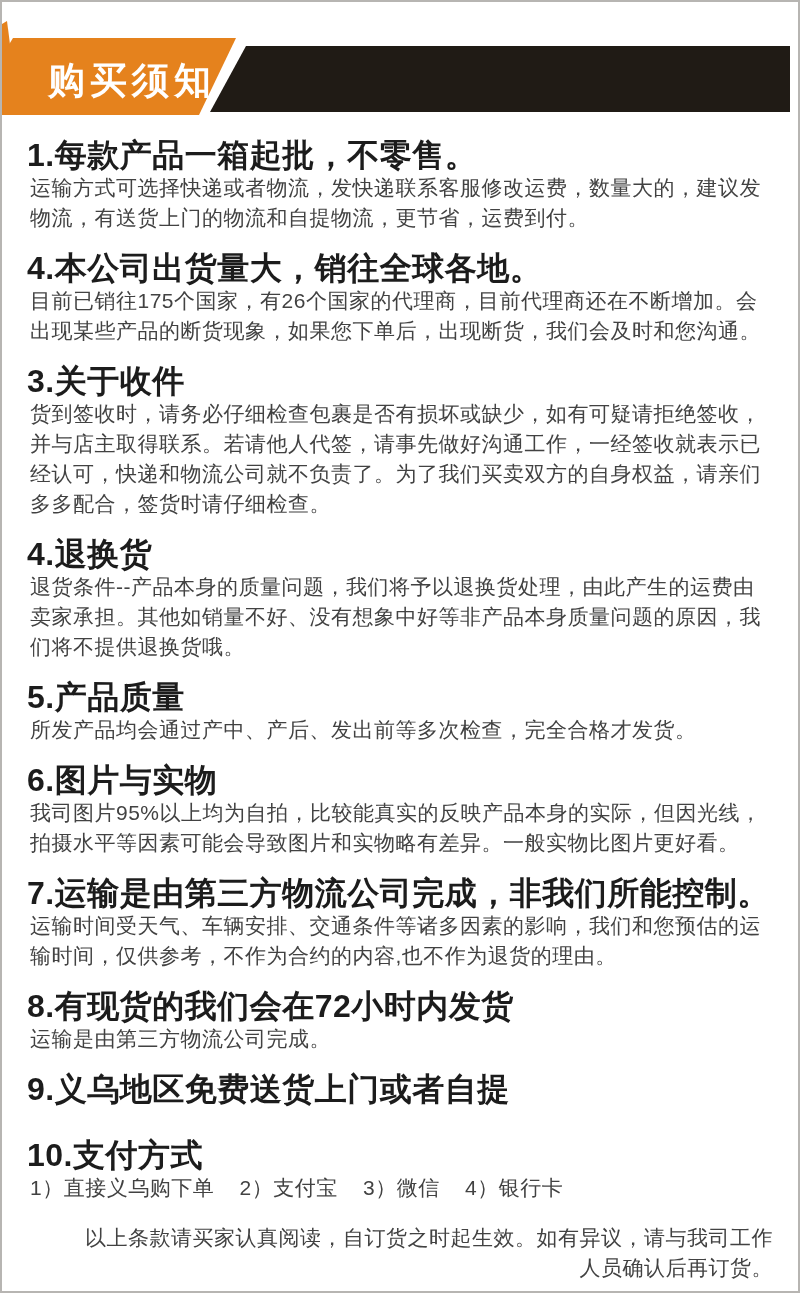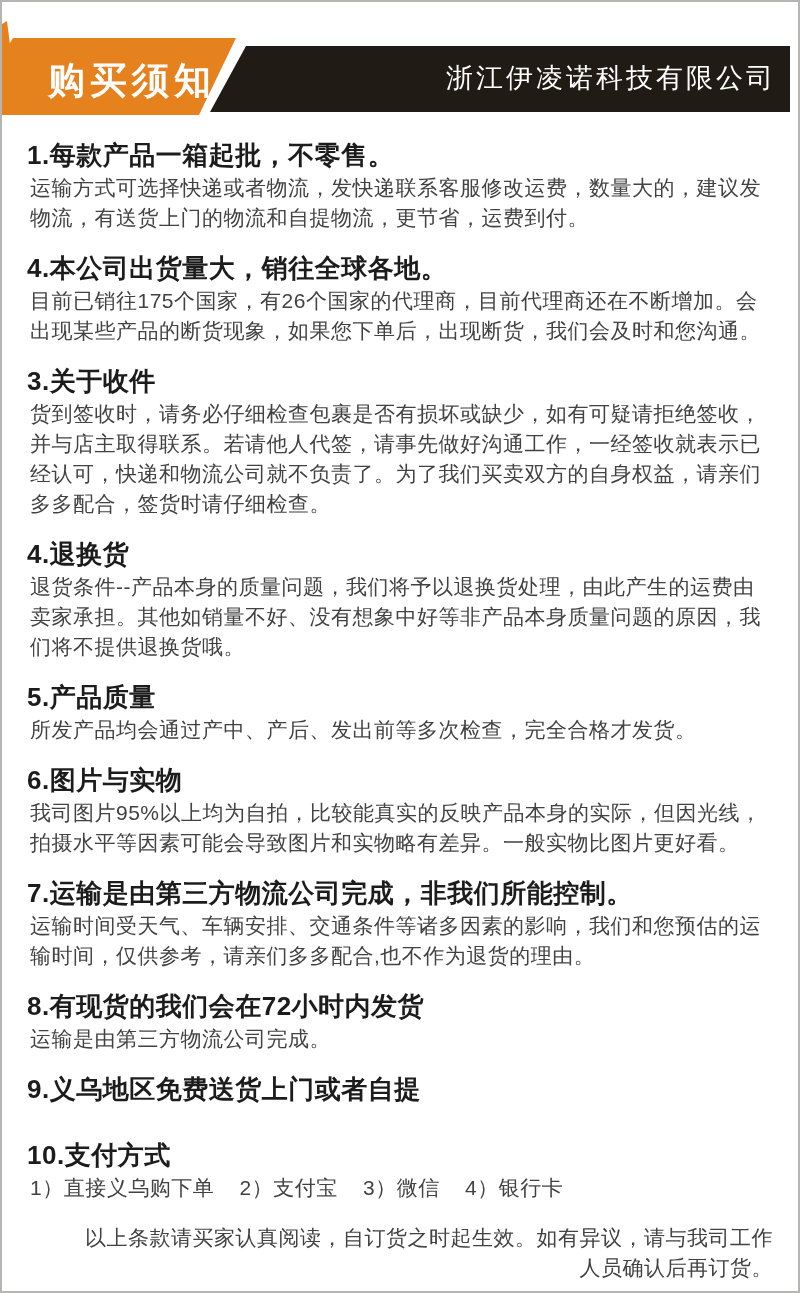--- a/index.html
+++ b/index.html
@@ -24,21 +24,21 @@
   }
   .hdr-company{
     position:absolute;right:22px;top:62px;
     color:#ffffff;font-size:27px;font-weight:normal;letter-spacing:3px;line-height:1.1;
   }
   
   .content{padding:8px 25px 0 25px;}
   .sec{margin:0 0 20px 0;}
   .sec-h{
     margin:0 0 3px 0;
-    font-size:26px;line-height:30px;font-weight:bold;color:#1c1c1c;
+    font-size:32px;line-height:30px;font-weight:bold;color:#1c1c1c;
     letter-spacing:0.5px;
   }
   .sec-b{
     margin:3px;
     font-size:21px;line-height:30px;color:#424242;
     letter-spacing:0.5px;
     white-space:pre-wrap;
   }
   .sec-b:empty{display:none;}
   .sec-extra{margin-bottom:36px;}
@@ -53,21 +53,20 @@
 </head>
 <body>
 
 <div class="page">
 
   <header class="hdr">
     <div class="hdr-shape shape-black"></div>
     <div class="hdr-shape shape-orange-sliver"></div>
     <div class="hdr-shape shape-orange"></div>
     <h1 class="hdr-title">购买须知</h1>
-    <div class="hdr-company">浙江伊凌诺科技有限公司</div>
   </header>
 
   <main class="content">
 
     <section class="sec">
       <h2 class="sec-h">1.每款产品一箱起批，不零售。</h2>
       <p class="sec-b">运输方式可选择快递或者物流，发快递联系客服修改运费，数量大的，建议发物流，有送货上门的物流和自提物流，更节省，运费到付。</p>
     </section>
 
     <section class="sec">
@@ -90,21 +89,21 @@
       <p class="sec-b">所发产品均会通过产中、产后、发出前等多次检查，完全合格才发货。</p>
     </section>
 
     <section class="sec">
       <h2 class="sec-h">6.图片与实物</h2>
       <p class="sec-b">我司图片95%以上均为自拍，比较能真实的反映产品本身的实际，但因光线，拍摄水平等因素可能会导致图片和实物略有差异。一般实物比图片更好看。</p>
     </section>
 
     <section class="sec">
       <h2 class="sec-h">7.运输是由第三方物流公司完成，非我们所能控制。</h2>
-      <p class="sec-b">运输时间受天气、车辆安排、交通条件等诸多因素的影响，我们和您预估的运输时间，仅供参考，请亲们多多配合,也不作为退货的理由。</p>
+      <p class="sec-b">运输时间受天气、车辆安排、交通条件等诸多因素的影响，我们和您预估的运输时间，仅供参考，不作为合约的内容,也不作为退货的理由。</p>
     </section>
 
     <section class="sec">
       <h2 class="sec-h">8.有现货的我们会在72小时内发货</h2>
       <p class="sec-b">运输是由第三方物流公司完成。</p>
     </section>
 
     <section class="sec sec-extra">
       <h2 class="sec-h">9.义乌地区免费送货上门或者自提</h2>
 

